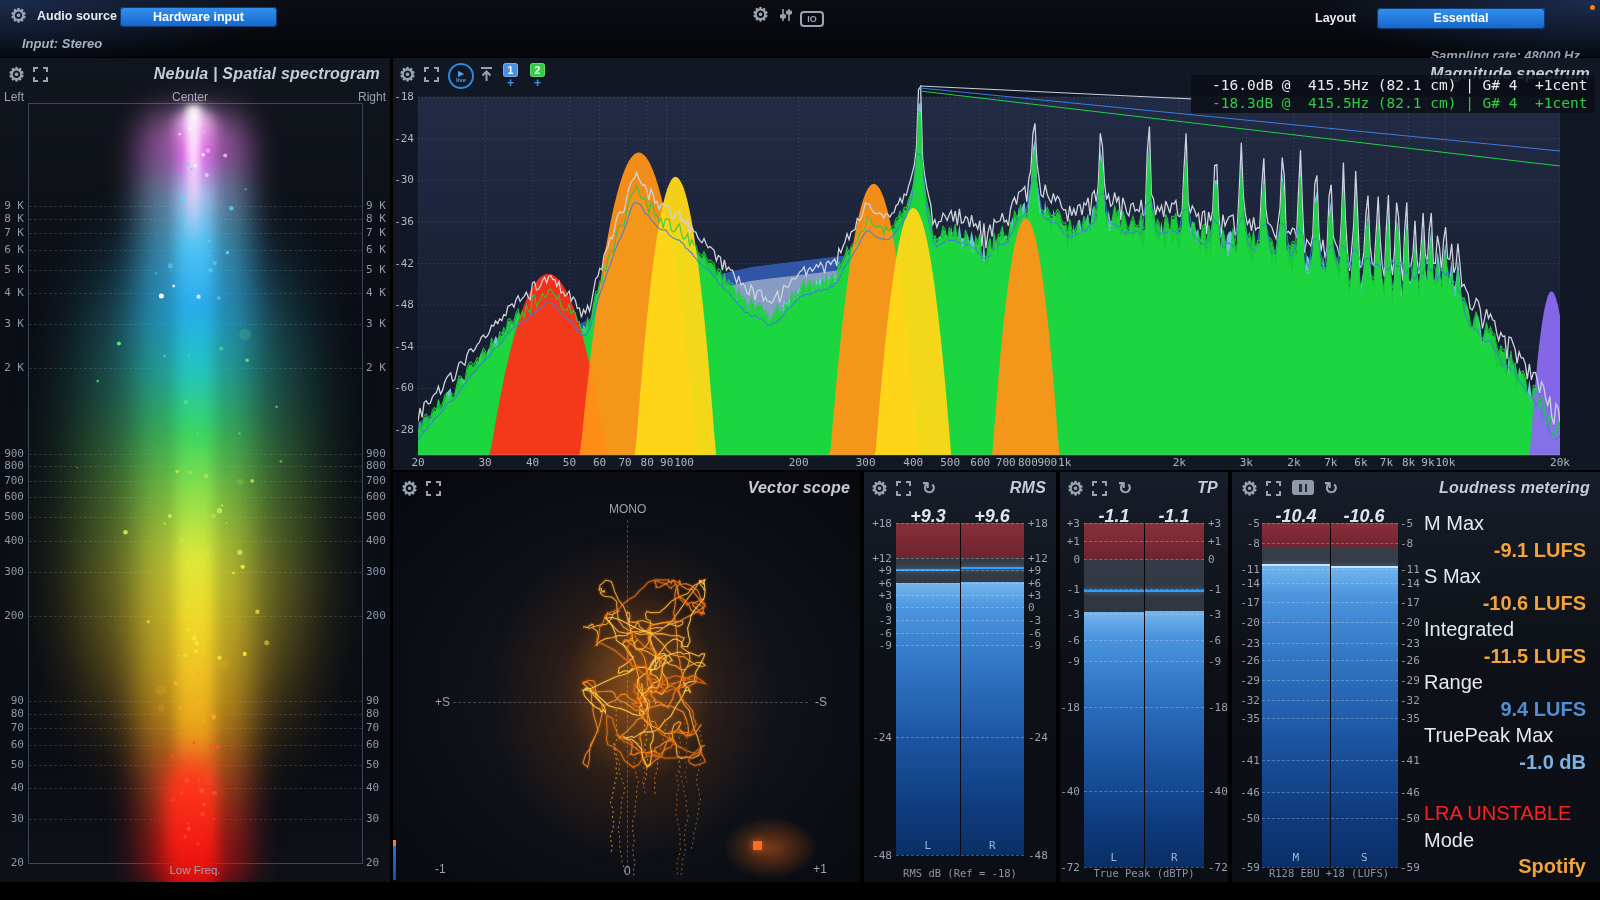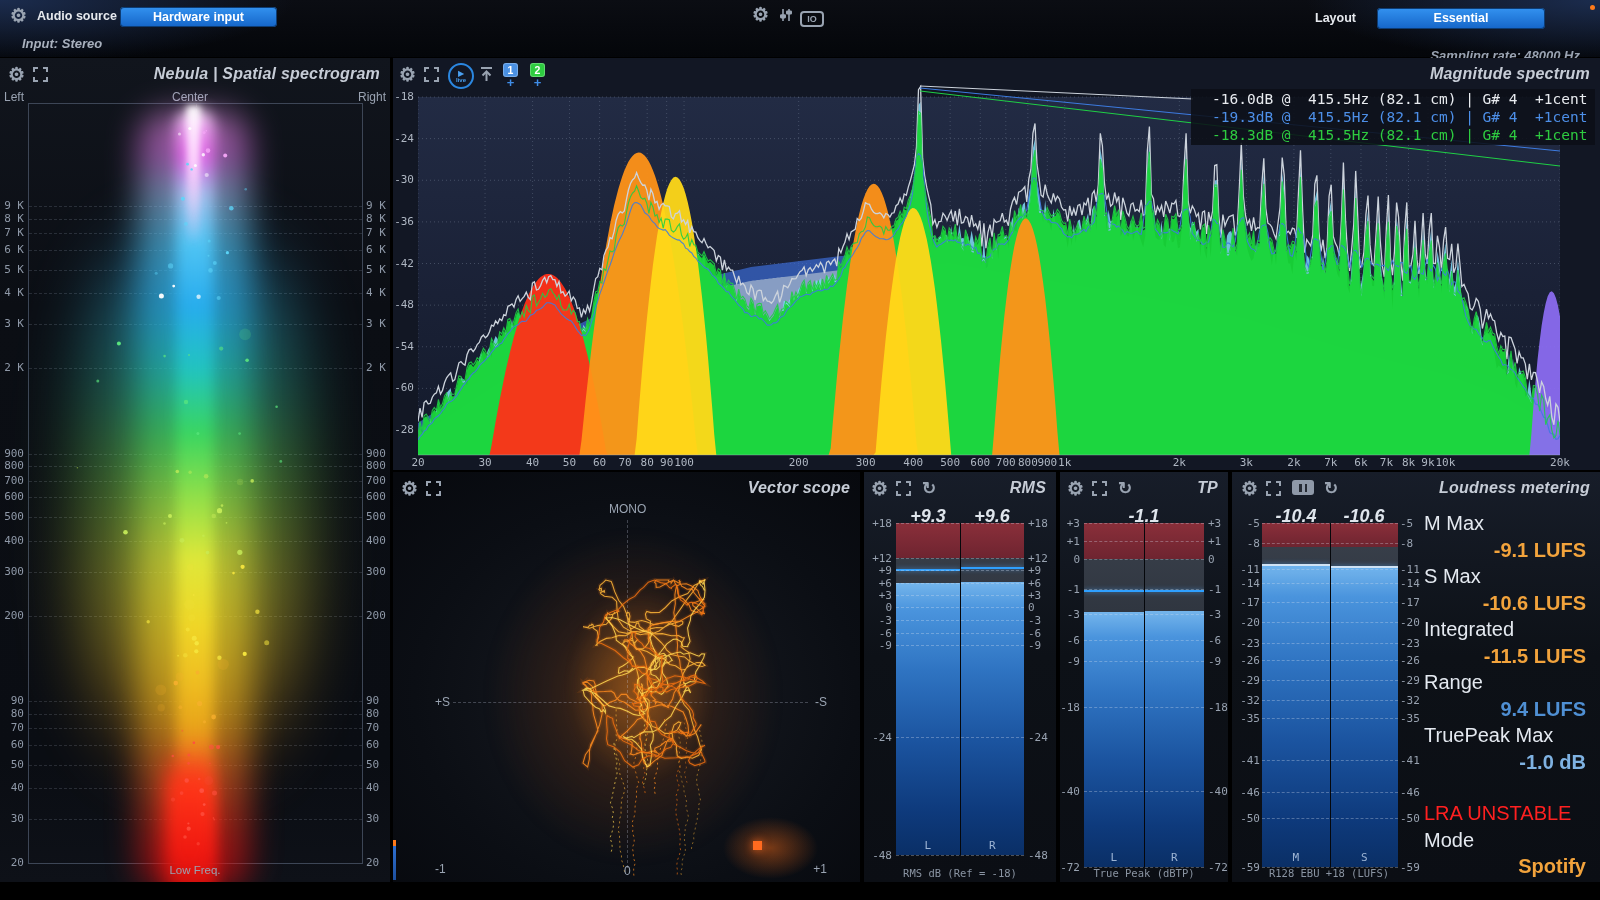--- a/index.html
+++ b/index.html
@@ -42,21 +42,21 @@
   .blob-tail{left:136px;top:645px;width:48px;height:152px;filter:blur(9px);opacity:.95;
     background:linear-gradient(180deg,rgba(250,80,30,0),#ff3418 25%,#f01810 70%,rgba(180,8,8,.6));}
   .blob-white{left:158px;top:2px;width:13px;height:140px;filter:blur(3px);opacity:.9;
     background:linear-gradient(180deg,#fff,#ffd8ff 40%,rgba(255,255,255,0));}
 
   
   #magnitude-panel{left:393px;top:58px;width:1207px;height:412px;background:#121724;}
   #spectrum-svg{position:absolute;left:0;top:0;}
   .db-label{position:absolute;left:0;width:21px;text-align:right;font-family:"DejaVu Sans Mono",monospace;font-size:11px;color:#aeb6c2;}
   .freq-label{position:absolute;width:34px;margin-left:-17px;text-align:center;top:398px;font-family:"DejaVu Sans Mono",monospace;font-size:11px;color:#aeb6c2;}
-  #readout-box{position:absolute;left:798px;top:31px;width:374px;background:rgba(11,15,23,.88);padding:1px 15px;}
+  #readout-box{position:absolute;left:798px;top:17px;width:374px;background:rgba(11,15,23,.88);padding:1px 15px;}
   .ro-row{height:18px;line-height:18px;font-family:"DejaVu Sans Mono",monospace;font-size:14.5px;white-space:pre;padding-left:6px;}
   .live-btn{position:absolute;top:5px;width:22px;height:22px;border:2px solid #2b87e0;border-radius:50%;
     display:flex;flex-direction:column;align-items:center;justify-content:center;cursor:pointer;}
   .live-btn .tri{color:#4aa0f0;font-size:8px;line-height:7px;}
   .live-btn .lbl{color:#4aa0f0;font-size:6px;line-height:6px;font-weight:bold;}
   .badge-col{position:absolute;top:5px;width:15px;display:flex;flex-direction:column;align-items:center;cursor:pointer;}
   .badge{width:15px;height:14px;border-radius:3px;color:#fff;font-size:10.5px;font-weight:bold;text-align:center;line-height:14px;box-shadow:0 0 0 1px rgba(255,255,255,.25) inset;}
   .badge-plus{color:#3f8de8;font-size:13px;font-weight:bold;line-height:11px;}
 
   
@@ -73,21 +73,21 @@
   #vs-strip{position:absolute;left:0;bottom:2px;width:3px;height:40px;background:linear-gradient(180deg,#ff7a1a 0%,#ff7a1a 15%,#2e6fd0 15%,#1d4f9e 100%);}
 
   
   .meter-panel{background:linear-gradient(180deg,#171d29,#0d1117 45%,#0b0e14);}
   #rms-panel{left:864px;top:472px;width:192px;height:410px;}
   #tp-panel{left:1060px;top:472px;width:168px;height:410px;}
   #loudness-panel{left:1232px;top:472px;width:368px;height:410px;}
   .meter-values{position:absolute;top:34px;height:16px;display:flex;font-size:18px;font-weight:bold;color:#dfe5ec;font-style:italic;}
   .meter-values span{flex:1;text-align:center;}
   #rms-panel .meter-values{left:32px;right:32px;}
-  #tp-panel .meter-values{left:24px;right:24px;flex-direction:column;}
+  #tp-panel .meter-values{left:24px;right:24px;}
   #loudness-panel .meter-values{left:30px;width:136px;}
   .meter-wrap{position:absolute;top:51px;}
   #rms-panel .meter-wrap{left:2px;right:2px;bottom:27px;}
   #tp-panel .meter-wrap{left:2px;right:2px;bottom:15px;}
   #loudness-panel .meter-wrap{left:2px;width:190px;bottom:15px;}
   .scale-col{position:absolute;top:0;bottom:0;width:28px;font-family:"DejaVu Sans Mono",monospace;font-size:11px;color:#98a2b0;}
   .scale-col.left{left:0;}
   .scale-col.right{right:0;}
   #tp-panel .scale-col{width:20px;}
   #loudness-panel .scale-col.right{left:164px;width:26px;right:auto;}
@@ -493,21 +493,20 @@
         <div class="freq-label" style="left: 937.816px;">7k</div>
         <div class="freq-label" style="left: 967.957px;">6k</div>
         <div class="freq-label" style="left: 993.442px;">7k</div>
         <div class="freq-label" style="left: 1015.52px;">8k</div>
         <div class="freq-label" style="left: 1034.99px;">9k</div>
         <div class="freq-label" style="left: 1052.41px;">10k</div>
         <div class="freq-label" style="left: 1167px;">20k</div>
       </div>
     <div id="readout-box">
         <div class="ro-row" style="color: rgb(232, 235, 239);">-16.0dB @  415.5Hz (82.1 cm) | G# 4  +1cent</div>
-        <div class="ro-row" style="color: rgb(77, 143, 232);">-19.3dB @  415.5Hz (82.1 cm) | G# 4  +1cent</div>
         <div class="ro-row" style="color: rgb(46, 204, 64);">-18.3dB @  415.5Hz (82.1 cm) | G# 4  +1cent</div>
       </div>
   </div>
 
   <div id="vectorscope-panel" class="panel">
     <div class="vs-glow vs-glow1"></div>
     <div class="vs-glow vs-glow2"></div>
     <div class="vs-glow vs-glow3"></div>
     <div id="vs-vline"></div>
     <div id="vs-hline"></div>

